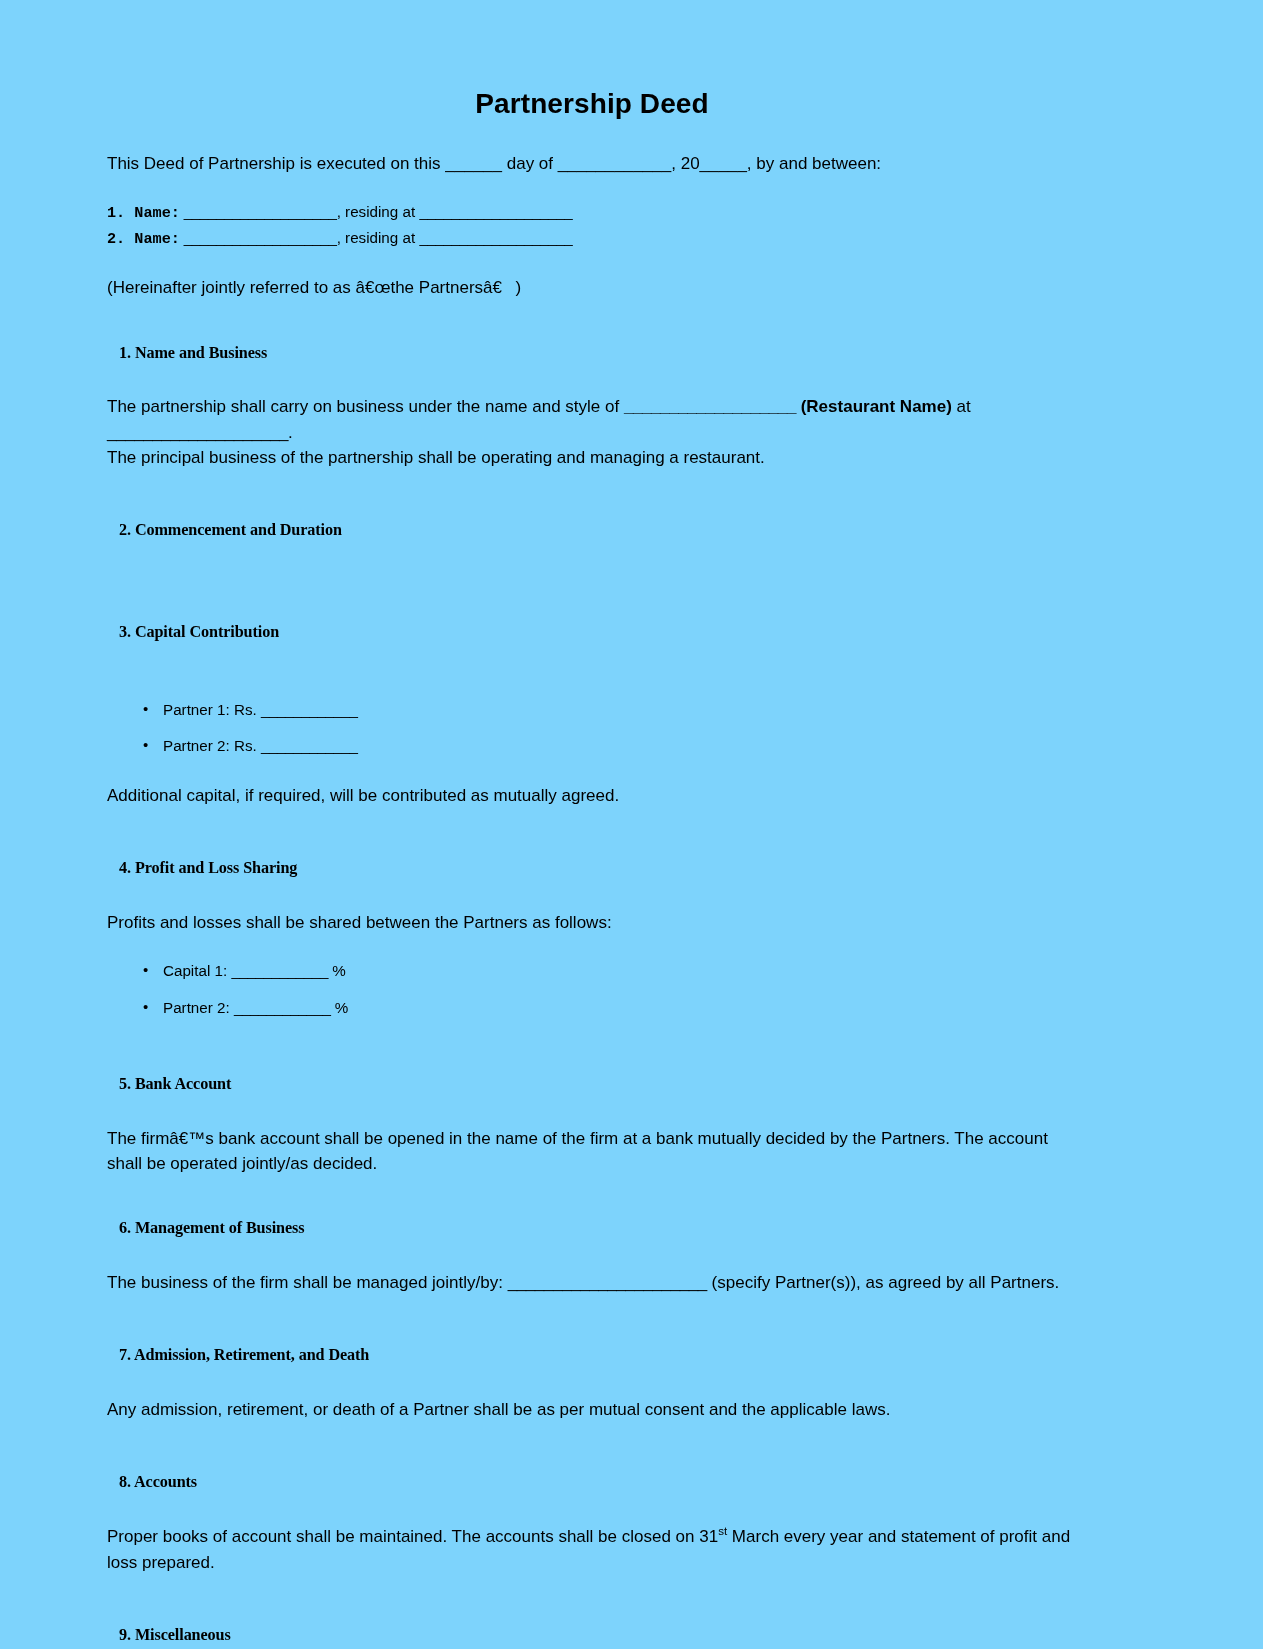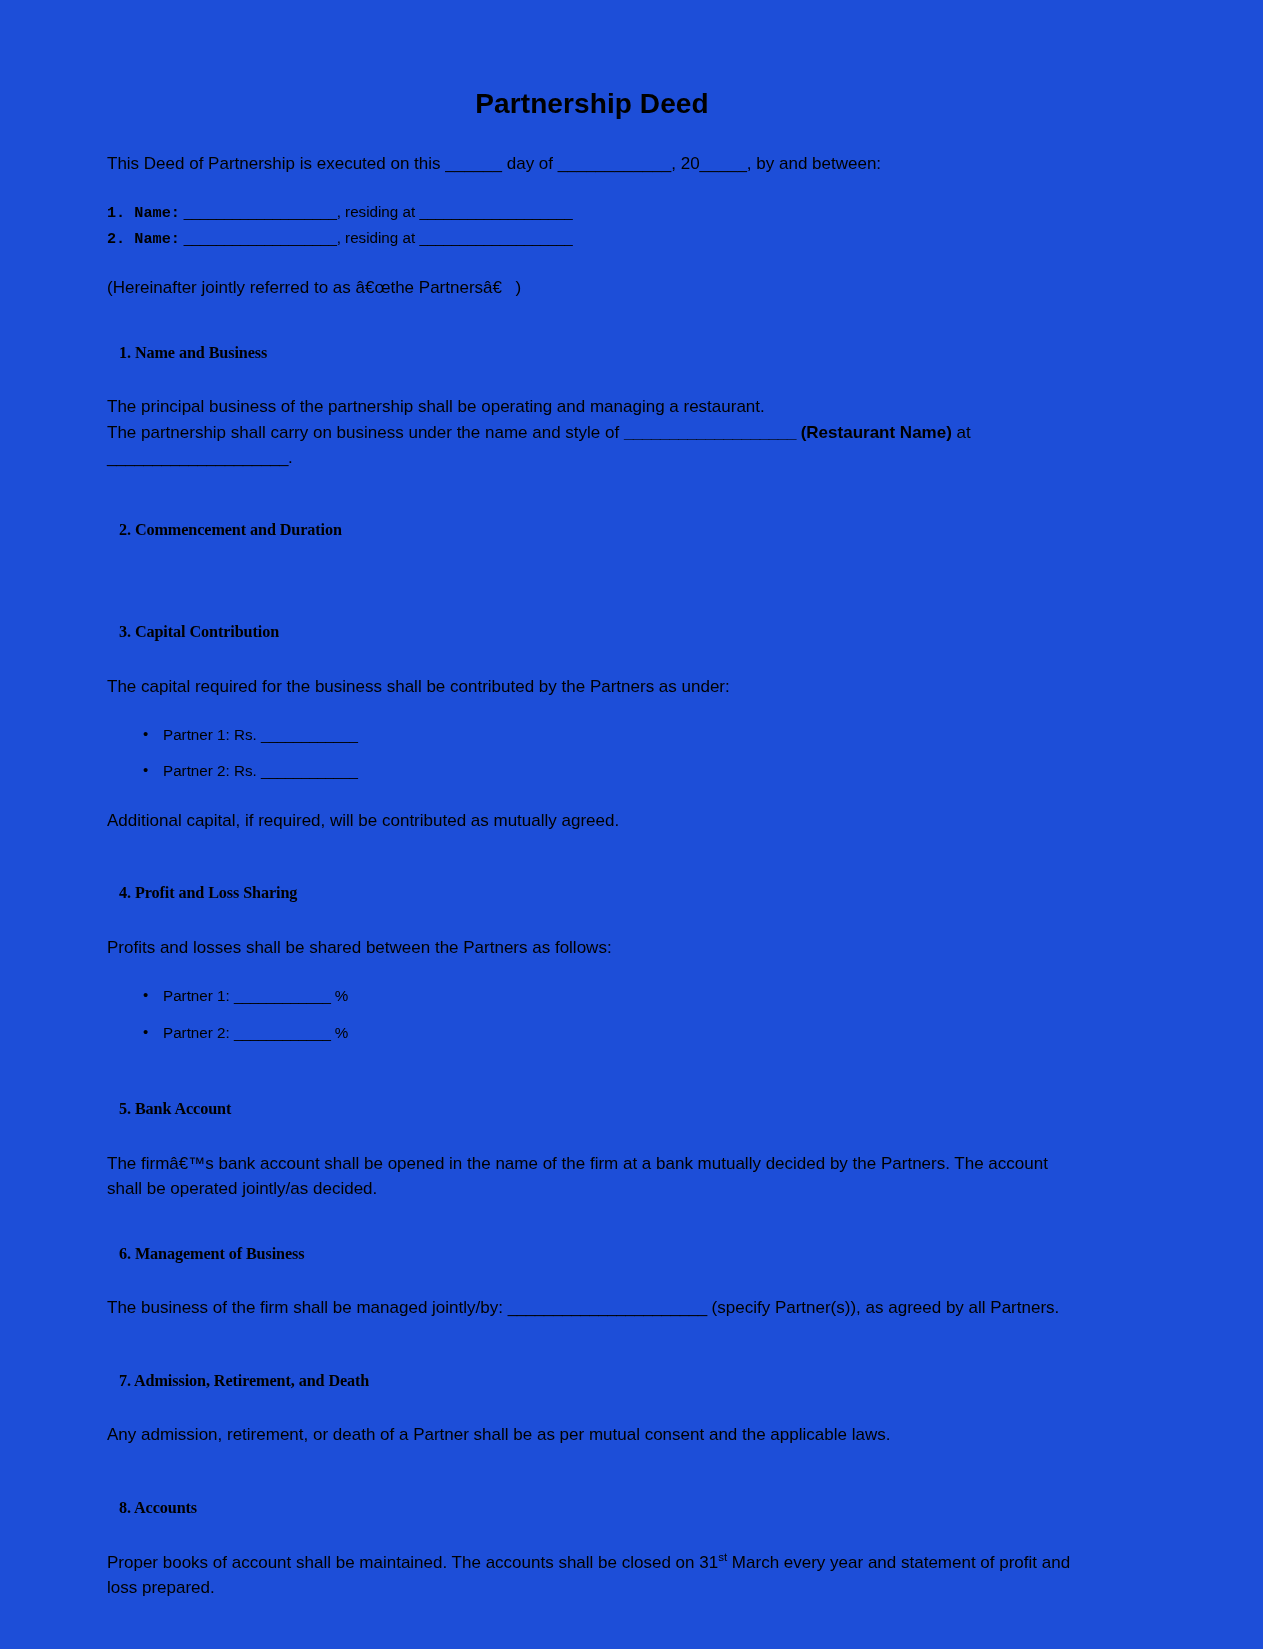--- a/index.html
+++ b/index.html
@@ -12,21 +12,21 @@
     width: 1263px;
     height: 1649px;
     font-family: "Liberation Sans", sans-serif;
     color: #000000;
     -webkit-font-smoothing: antialiased;
   }
   .page {
     position: relative;
     width: 1263px;
     height: 1649px;
-    background: #1d4ed8;
+    background: #7dd3fc;
     box-sizing: border-box;
     padding: 0;
     overflow: hidden;
   }
   .content {
     position: absolute;
     left: 107px;
     top: 86px;
     width: 970px;
   }
@@ -119,49 +119,48 @@
     <p class="name-line"><b>2. Name:</b><span class="blank"> ___________________</span><span>, residing at </span><span class="blank">___________________</span></p>
 
     <div class="gap-24"></div>
 
     <p class="para">(Hereinafter jointly referred to as â€œthe Partnersâ€)</p>
 
     <div class="gap-30"></div>
 
     <h2 class="section-heading">1. Name and Business</h2>
     <div class="gap-18"></div>
+    <p class="para"><span>The partnership shall carry on business under the name and style of </span><b class="strong blank">___________________</b><b class="strong"> (Restaurant Name)</b><span> at </span><span class="blank">____________________</span><span>.</span></p>
     <p class="para">The principal business of the partnership shall be operating and managing a restaurant.</p>
-    <p class="para"><span>The partnership shall carry on business under the name and style of </span><b class="strong blank">___________________</b><b class="strong"> (Restaurant Name)</b><span> at </span><span class="blank">____________________</span><span>.</span></p>
 
     <div class="gap-38"></div>
 
     <h2 class="section-heading">2. Commencement and Duration</h2>
     <div class="gap-18"></div>
 
     <div class="gap-38"></div>
 
     <h2 class="section-heading">3. Capital Contribution</h2>
     <div class="gap-18"></div>
-    <p class="para">The capital required for the business shall be contributed by the Partners as under:</p>
     <div class="gap-12"></div>
     <ul class="bullets">
       <li><span>Partner 1: Rs. </span><span class="blank">____________</span></li>
       <li><span>Partner 2: Rs. </span><span class="blank">____________</span></li>
     </ul>
     <div class="gap-12"></div>
     <p class="para">Additional capital, if required, will be contributed as mutually agreed.</p>
 
     <div class="gap-38"></div>
 
     <h2 class="section-heading">4. Profit and Loss Sharing</h2>
     <div class="gap-18"></div>
     <p class="para">Profits and losses shall be shared between the Partners as follows:</p>
     <div class="gap-12"></div>
     <ul class="bullets">
-      <li><span>Partner 1: </span><span class="blank">____________</span><span> %</span></li>
+      <li><span>Capital 1: </span><span class="blank">____________</span><span> %</span></li>
       <li><span>Partner 2: </span><span class="blank">____________</span><span> %</span></li>
     </ul>
 
     <div class="gap-30"></div>
 
     <h2 class="section-heading">5. Bank Account</h2>
     <div class="gap-18"></div>
     <p class="para">The firmâ€™s bank account shall be opened in the name of the firm at a bank mutually decided by the Partners. The account shall be operated jointly/as decided.</p>
 
     <div class="gap-30"></div>

